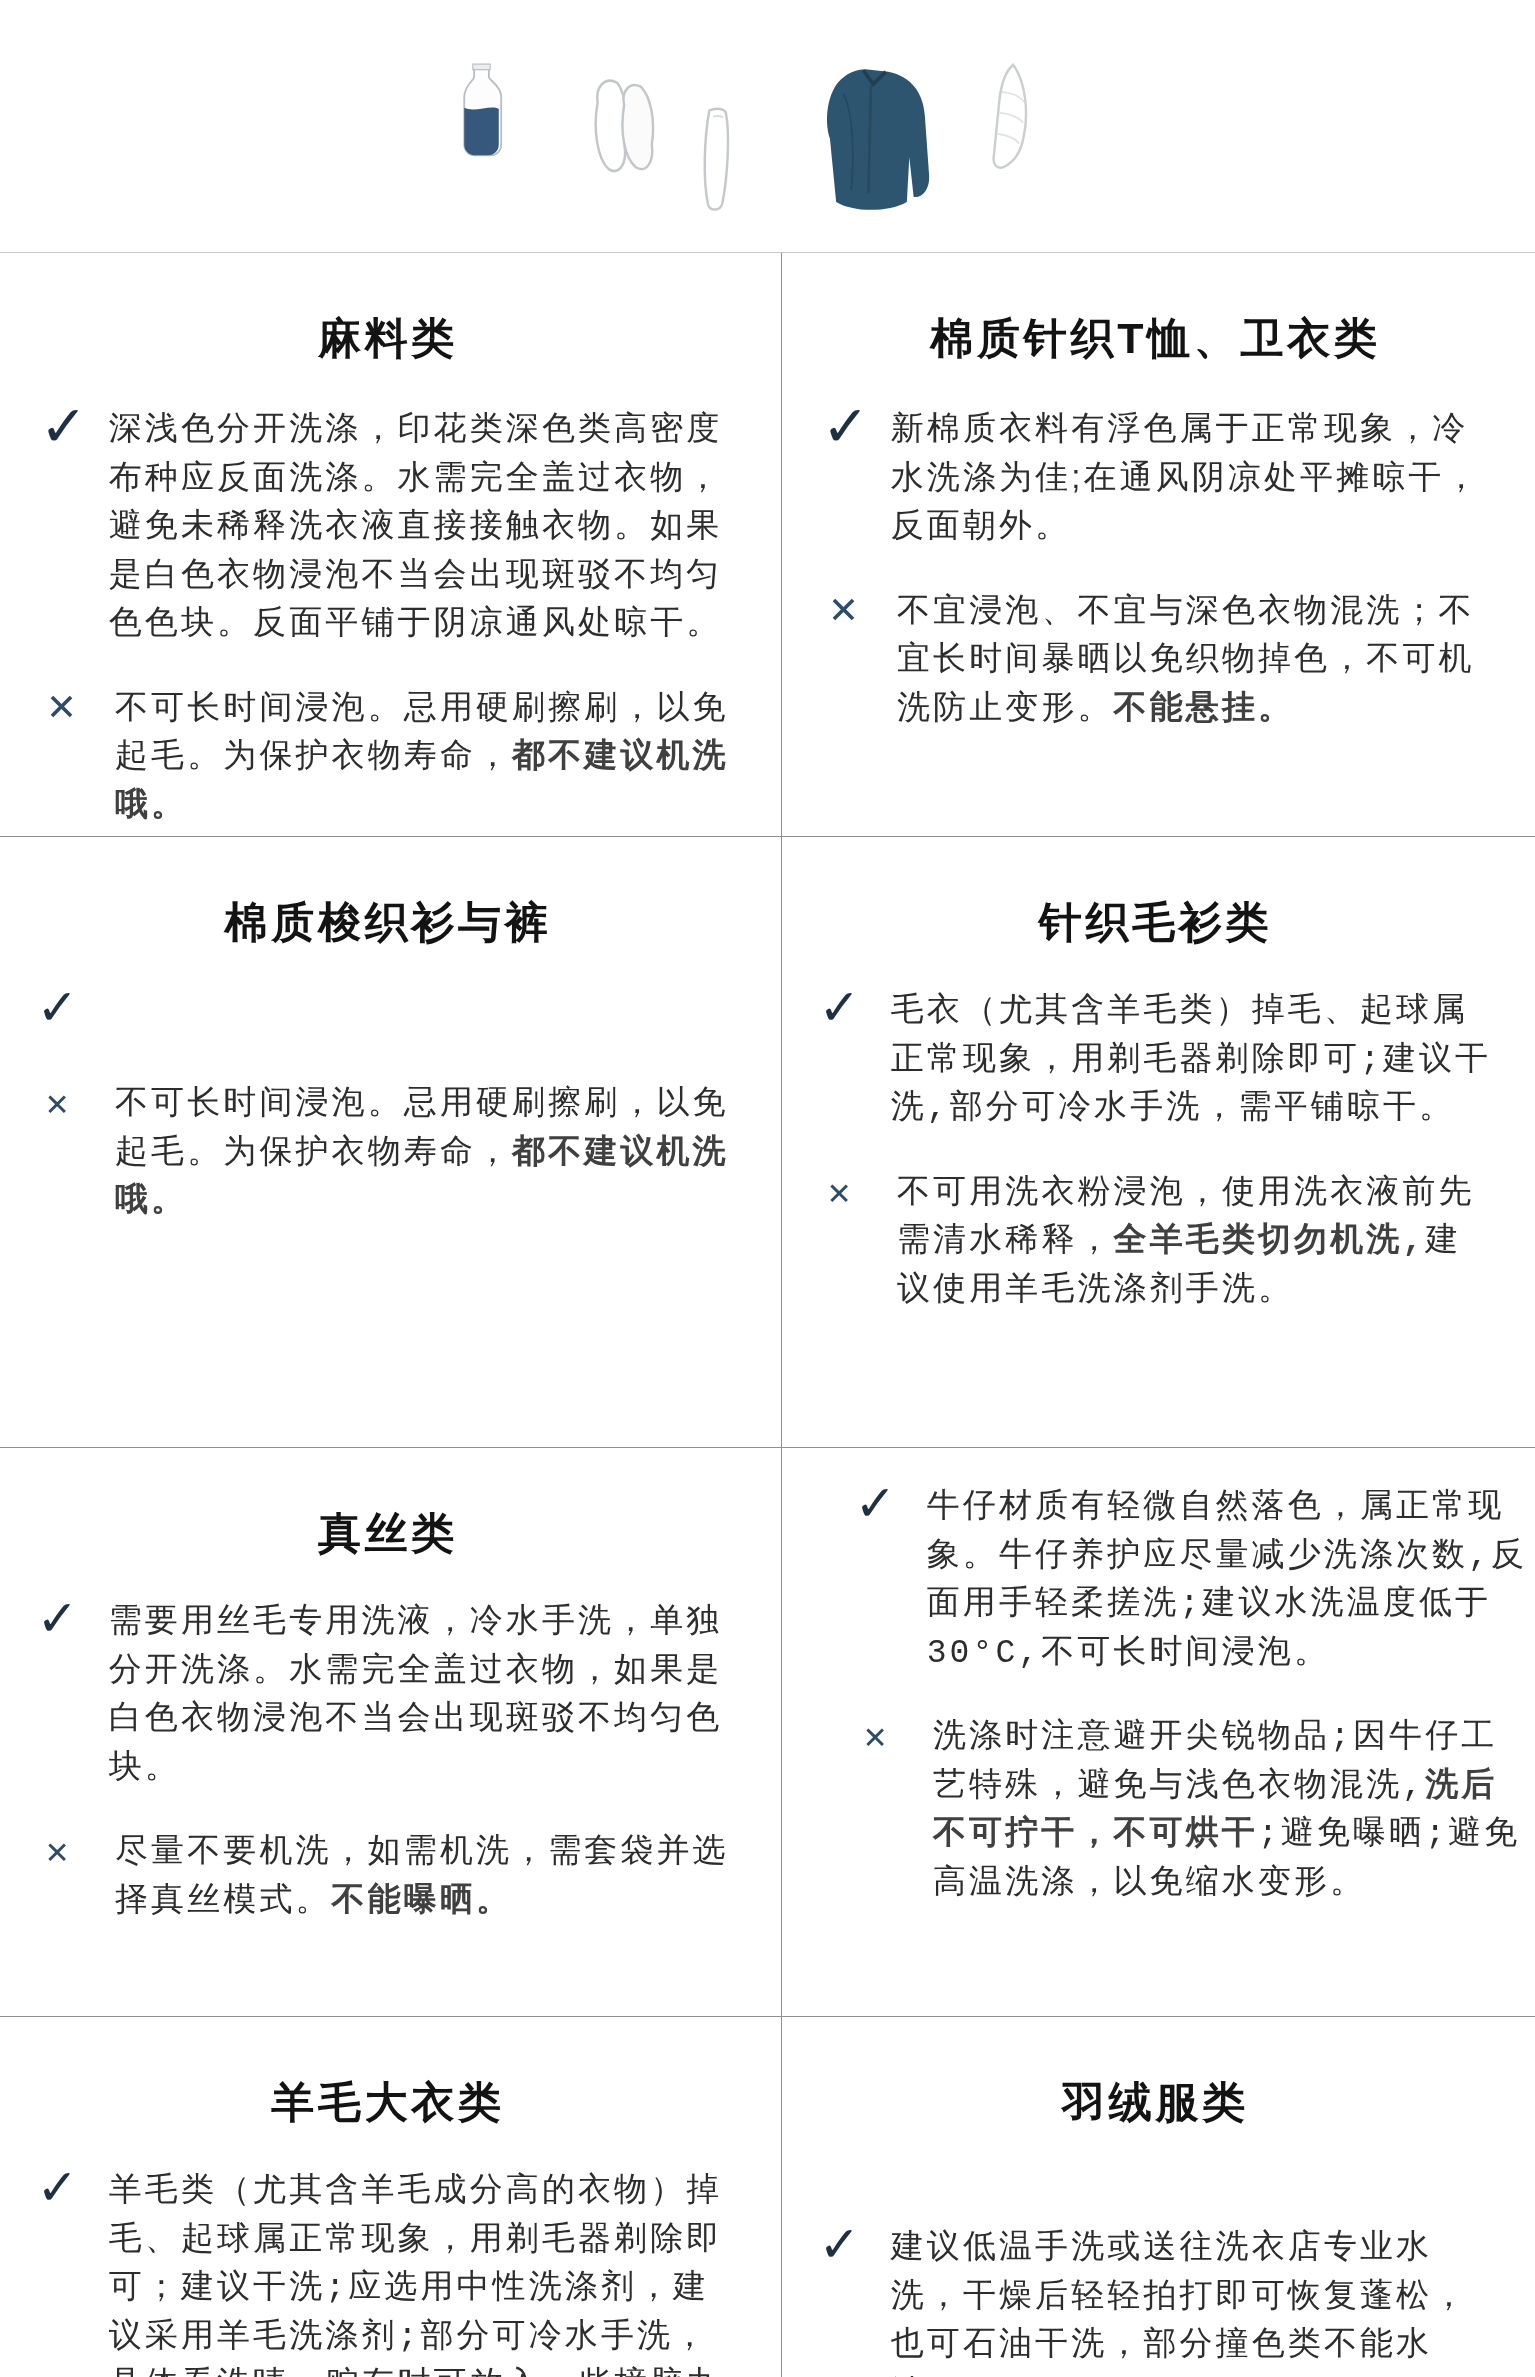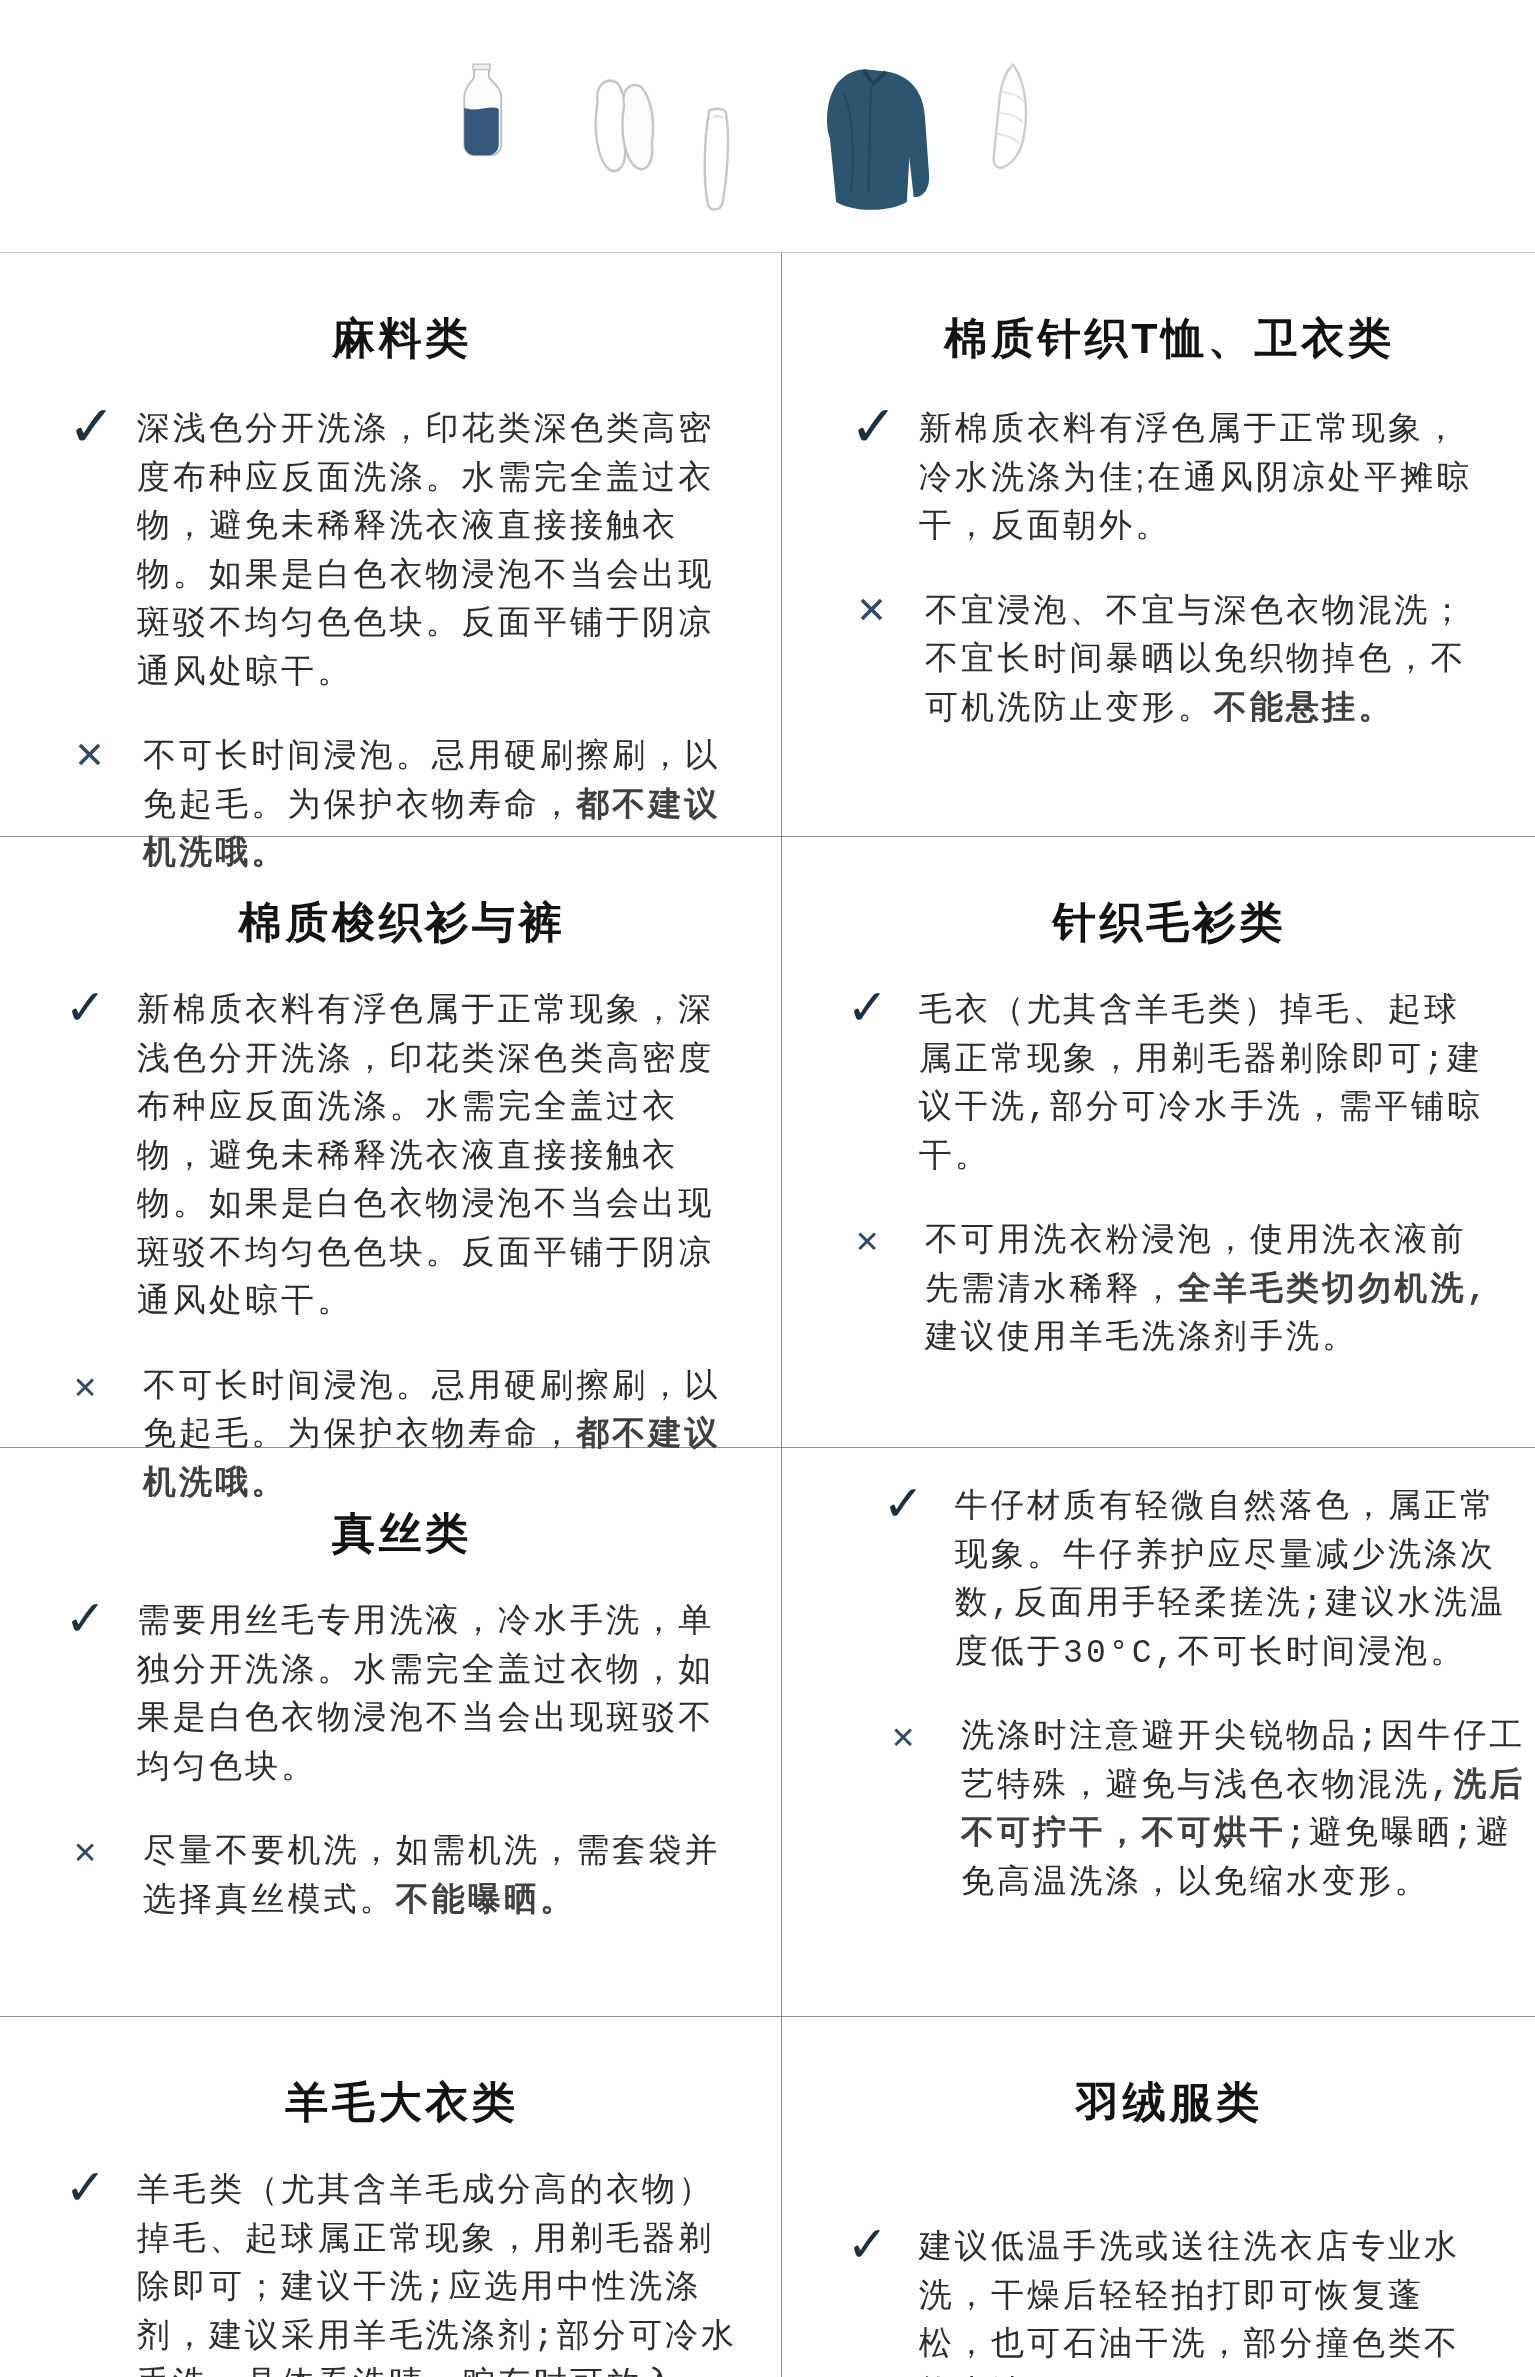--- a/index.html
+++ b/index.html
@@ -23,21 +23,21 @@
 
   
   .grid { border-top: 1.9px solid #c6c6c6; }
   .row { display: grid; grid-template-columns: 782px 752px; }
   .row + .row { border-top: 1.9px solid #909090; font-family: Liberation Mono, monospace; }
   .row:nth-child(1) { height: 583px; }
   .row:nth-child(2) { height: 610px; }
   .row:nth-child(3) { height: 568px; gap: 36px; }
   .row:nth-child(4) { height: 354px; }
   .cellL { border-right: 1.9px solid #909090; }
-  .cell { box-sizing: border-box; padding: 0 41px 0 36px; overflow: visible; margin-left: 28px; }
+  .cell { box-sizing: border-box; padding: 0 41px 0 36px; overflow: visible; }
 
   .cell-title {
     margin-top: 57px;
     text-align: center;
     font-size: 43px;
     font-weight: 700;
     letter-spacing: 3.7px;
     color: #131313;
   }
   .items { margin-top: 30px; }
@@ -140,21 +140,20 @@
           </div>
         </div>
       </div>
     </div>
     <div class="row">
       <div class="cell cellL cell-3">
         <div class="cell-title">棉质梭织衫与裤</div>
         <div class="items">
           <div class="item">
             <span class="marker check">✓</span>
-            <p class="text"><span>新棉质衣料有浮色属于正常现象，深浅色分开洗涤，印花类深色类高密度布种应反面洗涤。水需完全盖过衣物，避免未稀释洗衣液直接接触衣物。如果是白色衣物浸泡不当会出现斑驳不均匀色色块。反面平铺于阴凉通风处晾干。</span></p>
           </div>
           <div class="item">
             <span class="marker cross">✕</span>
             <p class="text"><span>不可长时间浸泡。忌用硬刷擦刷，以免起毛。为保护衣物寿命，</span><b>都不建议机洗哦。</b></p>
           </div>
         </div>
       </div>
       <div class="cell cellR cell-4">
         <div class="cell-title">针织毛衫类</div>
         <div class="items">

